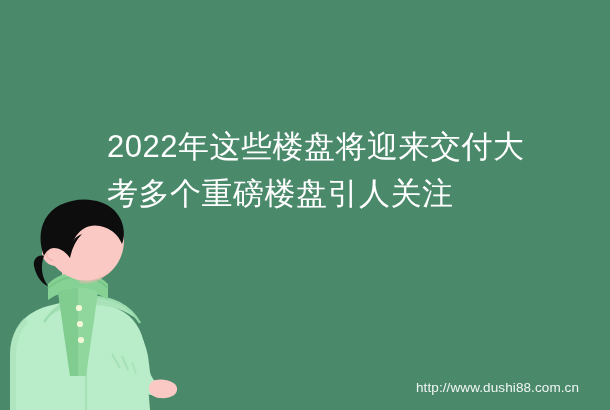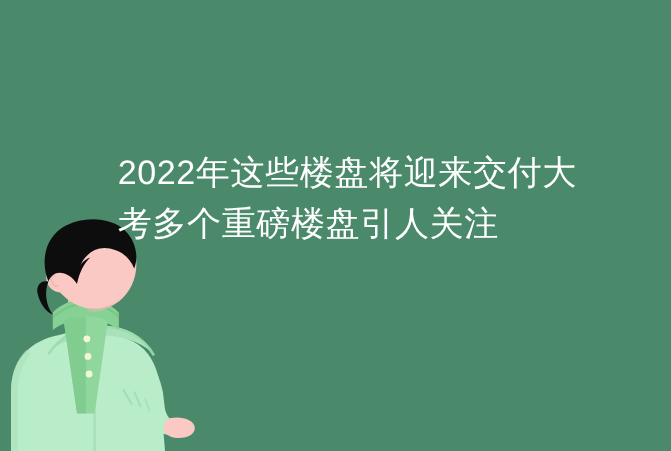--- a/index.html
+++ b/index.html
@@ -11,21 +11,21 @@
     position: relative;
     width: 610px;
     height: 410px;
     overflow: hidden;
     background: #4a8a6b;
     font-family: "Liberation Sans", "DejaVu Sans", sans-serif;
   }
   #headline {
     position: absolute;
     left: 107px;
-    top: 133px;
+    top: 123px;
     width: 440px;
     color: #ffffff;
     font-size: 31px;
     line-height: 47px;
     letter-spacing: 0.5px;
     font-weight: 400;
     white-space: pre-wrap;
     text-align: left;
   }
   #watermark {
@@ -129,14 +129,15 @@
       <g>
         <path d="M155 184 C166 182 176 186 177 192 C178 199 170 203 159 202
                  C152 201 148 196 149 191 C150 187 152 185 155 184 Z" fill="#fbc9c4"></path>
       </g>
 
     </svg>
   </div>
 
   <div id="headline">2022年这些楼盘将迎来交付大考多个重磅楼盘引人关注</div>
 
+  <div id="watermark">http://www.dushi88.com.cn</div>
 
 </div>
 
 </body></html>

